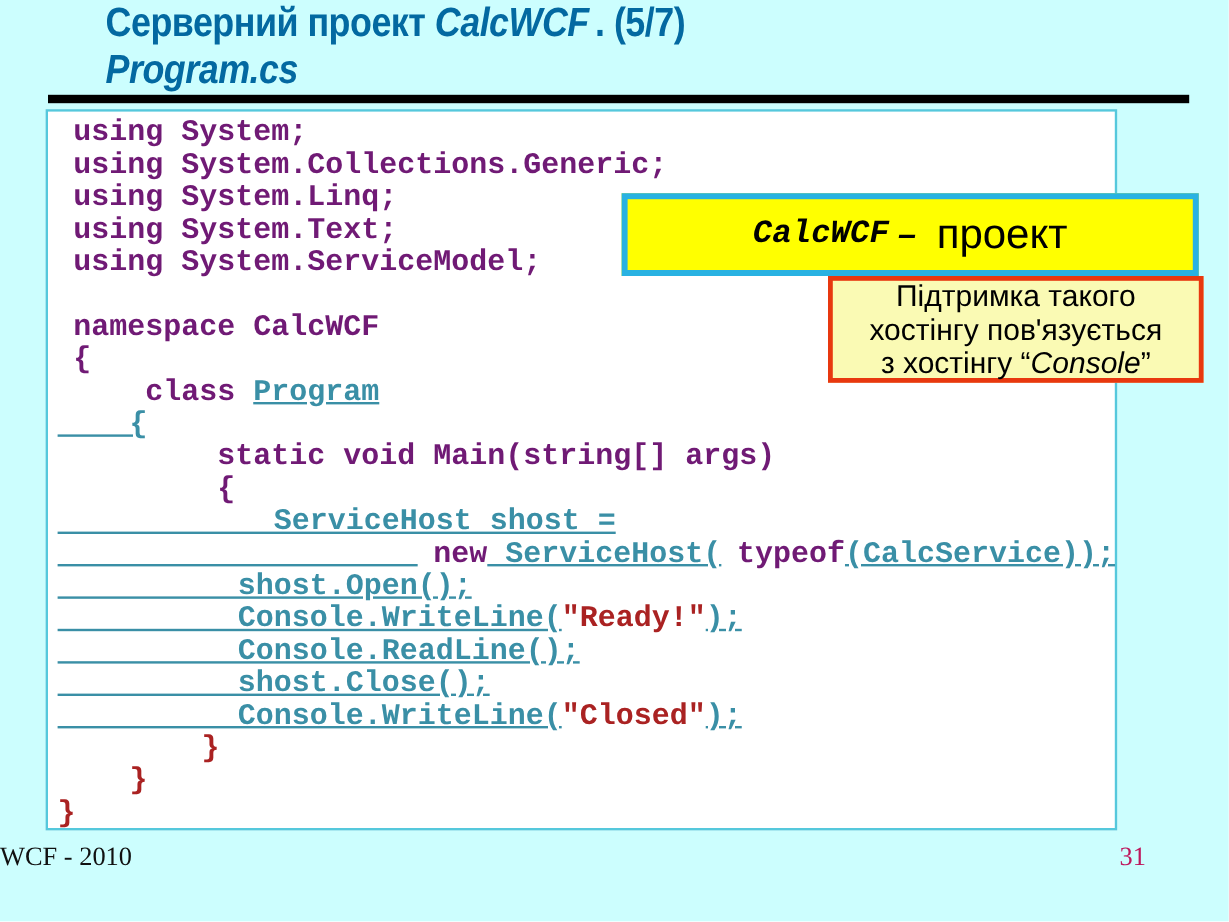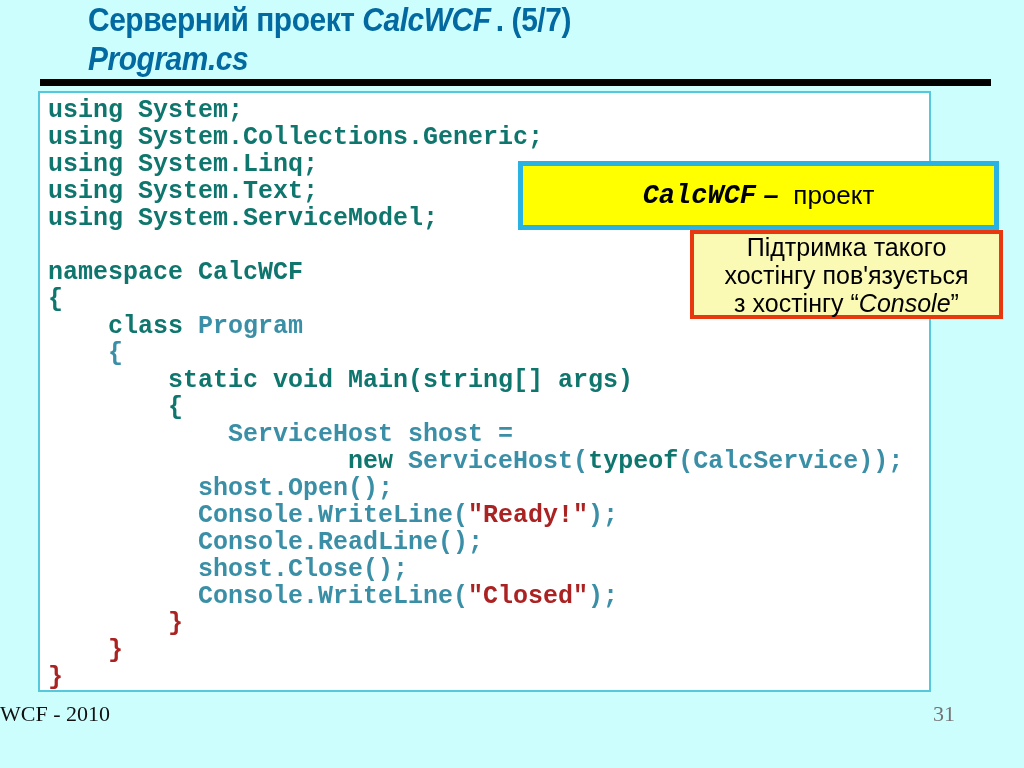--- a/index.html
+++ b/index.html
@@ -24,52 +24,52 @@
   .codebox {
     position:absolute; left:38px; top:91px; width:893px; height:601px;
     background:#FFFFFF; border:2px solid #55C8DC; box-sizing:border-box; z-index:1;
   }
   .code {
     padding:4px 0 0 8px;
     font-family:"Liberation Mono", monospace; font-weight:bold;
     font-size:25px; line-height:27px; white-space:pre;
   }
   .code-line { height:27px; }
-  .tok-kw  { color:#0f766e; }
-  .tok-id  { color:#3A8FA6; }
+  .tok-kw  { color:#701a75;margin-left:13px; }
+  .tok-id  { color:#3A8FA6;text-decoration:underline; }
   .tok-str { color:#AA2222; }
 
   
   .callout-selfhosted {
     position:absolute; left:518px; top:161px; width:481px; height:69px;
     background:#FFFF00; border:5px solid #29B2E2; box-sizing:border-box; z-index:3;
     display:flex; align-items:center; justify-content:center; white-space:pre;
     color:#000;
   }
   .c1-code { font-family:"Liberation Mono", monospace; font-weight:bold; font-style:italic; font-size:27px; }
   .c1-bold { font-weight:bold; font-style:italic; font-size:27px; }
-  .c1-norm { font-size:26px; }
+  .c1-norm { font-size:35px; }
 
   
   .callout-indigo {
     position:absolute; left:690px; top:230px; width:313px; height:89px;
     background:#FAFAB4; border:4px solid #E8380F; box-sizing:border-box; z-index:2;
     display:flex; flex-direction:column; align-items:center; justify-content:center;
     color:#000; font-size:25px; line-height:28px; text-align:center; white-space:nowrap;
   }
   .c2-italic { font-style:italic; }
 
   
   .footer-label {
     position:absolute; left:0; top:701px; width:1014px; text-align:left;
     font-family:"Liberation Serif", serif; font-size:22px; color:#111;
   }
   .page-number {
     position:absolute; left:933px; top:701px;
-    font-family:"Liberation Serif", serif; font-size:22px; color:#737373;
+    font-family:"Liberation Serif", serif; font-size:22px; color:#be185d;
   }
 </style>
 </head>
 <body>
 
 <div class="slide">
 
   <div class="title">
     <span class="title-line"><span>Серверний проект </span><span class="title-italic">CalcWCF</span><span class="title-suffix">. (5/7)</span></span>
     <span class="title-line title-line2">Program.cs</span>

